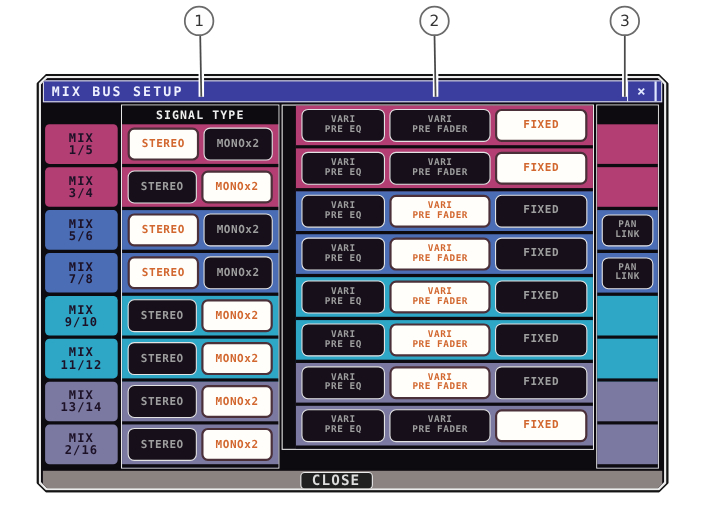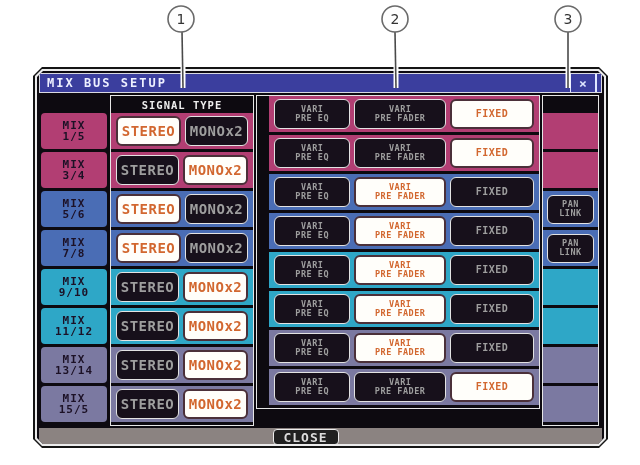--- a/index.html
+++ b/index.html
@@ -60,21 +60,21 @@
     height:39px;box-sizing:border-box;background:var(--rc);border-bottom:3px solid #0d0a10;
     display:flex;align-items:stretch;padding:3px 5px;gap:4px;
   }
   .btn{
     border-radius:6px;border:1px solid #e3e3e3;background:#17101b;color:#9e9e9e;
     font-family:"DejaVu Sans Mono",monospace;font-weight:bold;
     display:flex;flex-direction:column;align-items:center;justify-content:center;
     padding:0;margin:0;letter-spacing:.5px;cursor:default;box-sizing:border-box;
   }
   .btn.on{background:#fffefa;color:#d2672f;border:2px solid #4b3039;}
-  .sig .btn{flex:1;font-size:14px;line-height:11px;}
+  .sig .btn{flex:1;font-size:10px;line-height:11px;}
   .bus{justify-content:space-between;margin-left:12px;}
   .bus .btn{font-size:8.5px;line-height:9.5px;}
   .bus .b1{width:80px;}
   .bus .b2{width:96px;}
   .bus .b3{width:88px;font-size:10px;}
   .cell.last{justify-content:center;align-items:center;padding:3px;}
   .btn.pan{width:47px;height:29px;font-size:8.5px;line-height:9.5px;}
   
   .footer-bar{
     height:18px;background:#8b8381;flex:none;display:flex;align-items:center;justify-content:center;
@@ -145,21 +145,21 @@
         <div class="label-box" style="--rc: #2ea7c7;">
               <span>MIX</span>
               <span>11/12</span>
             </div>
         <div class="label-box" style="--rc: #7b79a1;">
               <span>MIX</span>
               <span>13/14</span>
             </div>
         <div class="label-box" style="--rc: #7b79a1;">
               <span>MIX</span>
-              <span>15/5</span>
+              <span>2/16</span>
             </div>
       </div>
 
       <div class="col group signal-col">
         <div class="ghead">SIGNAL TYPE</div>
         <div class="cell sig" style="--rc: #b23e73;">
           <button class="btn on">STEREO</button>
           <button class="btn">MONOx2</button>
         </div>
         <div class="cell sig" style="--rc: #b23e73;">

